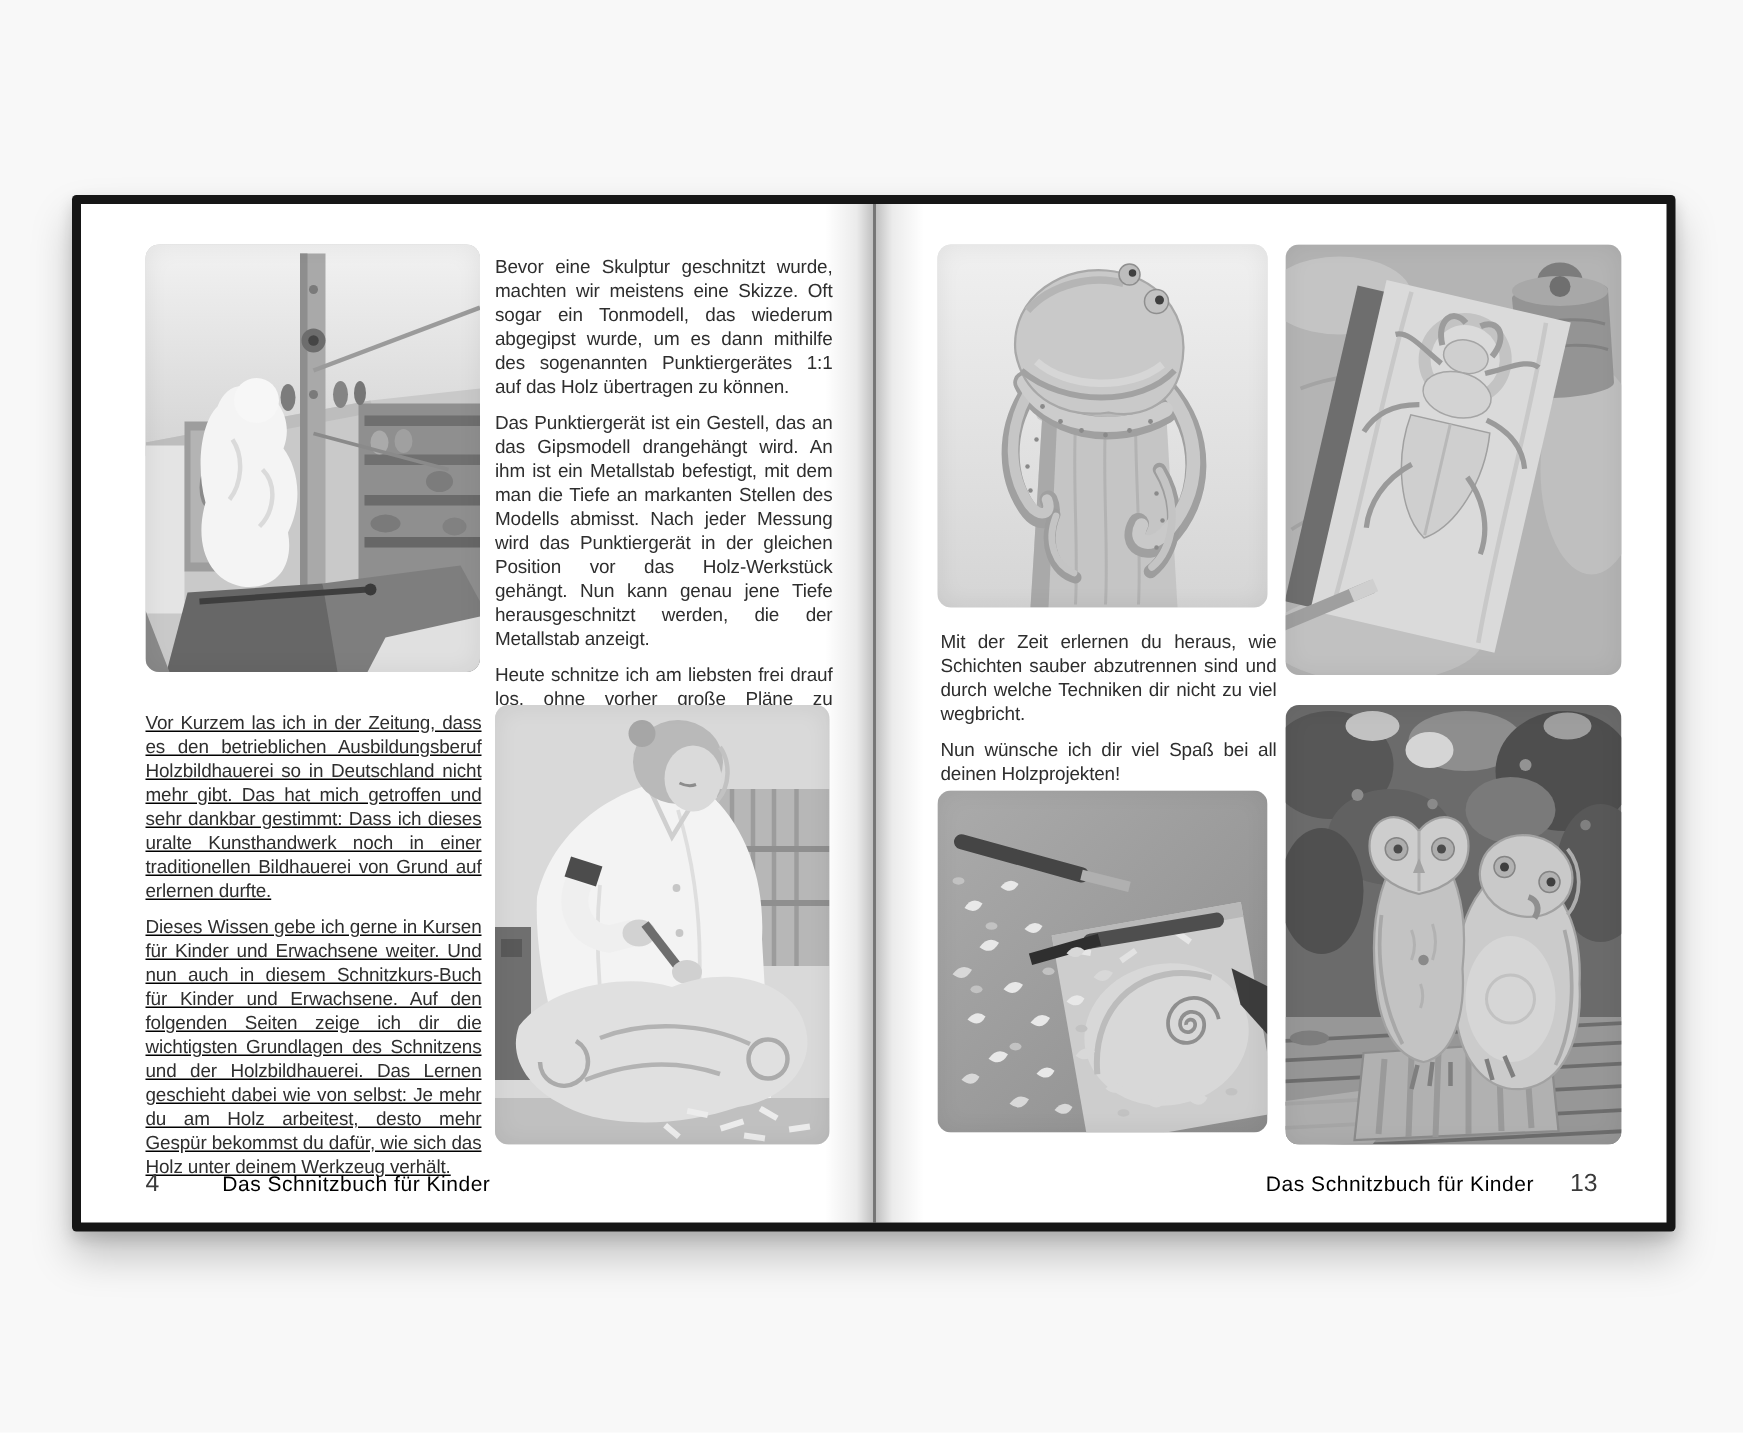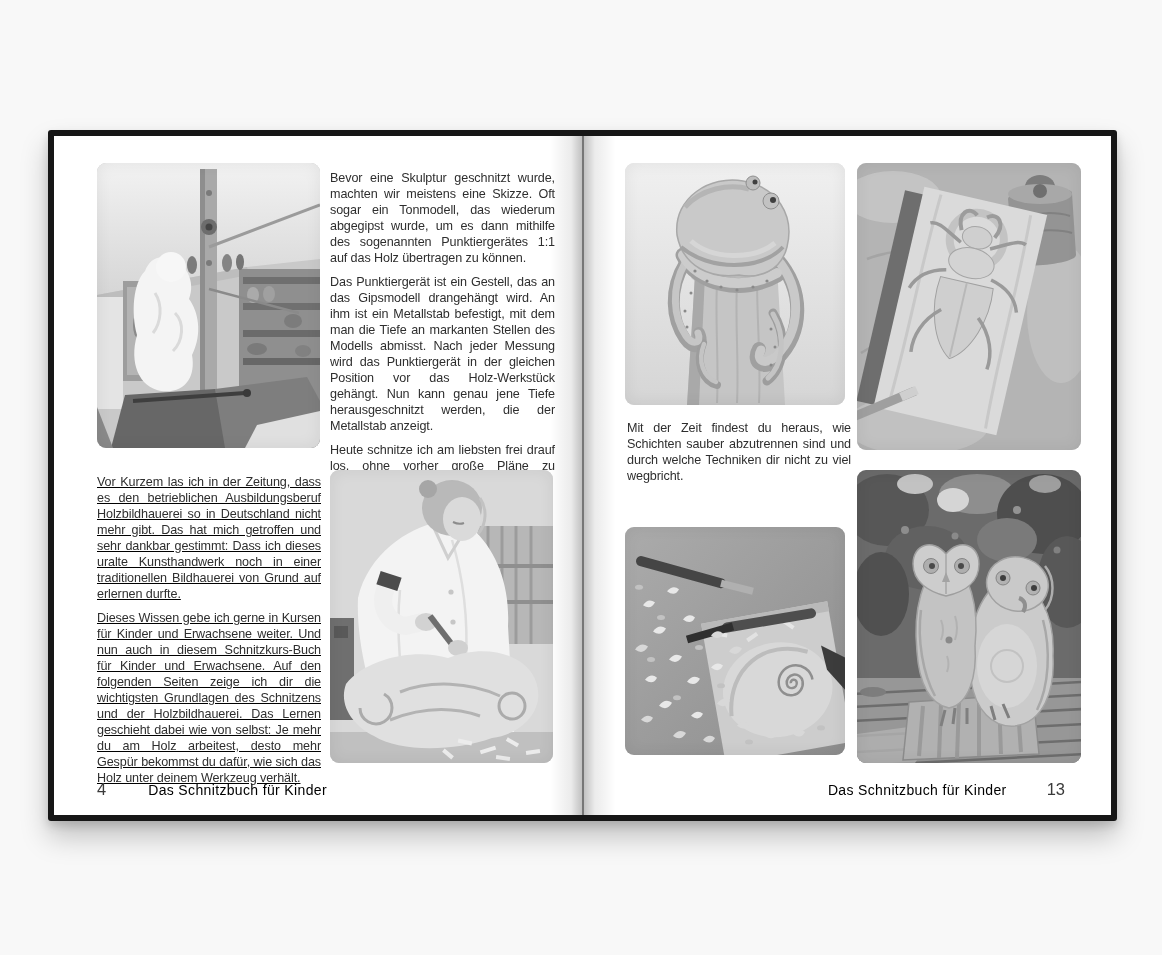--- a/index.html
+++ b/index.html
@@ -43,21 +43,21 @@
     hyphens:auto;-webkit-hyphens:auto;
   }
   .footer{
     position:absolute;bottom:16px;display:flex;align-items:baseline;
   }
   .footer .pagenum{font-size:16.5px;color:#3a3a3a;}
   .footer .booktitle{font-size:14px;color:#000000;letter-spacing:0.35px;}
   .footer-left{left:43px;}
   .footer-left .pagenum{margin-right:42px;}
   .footer-right{right:46px;}
-  .footer-right .pagenum{margin-left:40px;text-align:center;}
+  .footer-right .pagenum{margin-left:24px;text-align:center;}
   
   .ph-workshop{left:43px;top:27px;width:223px;height:285px;}
   .ph-carving{left:276px;top:334px;width:223px;height:293px;}
   .col-tr{left:276px;top:34px;width:225px;}
   .col-bl{left:43px;top:338px;width:224px;text-decoration:underline;}
   
   .ph-octopus{left:43px;top:27px;width:220px;height:242px;}
   .ph-beetle{left:275px;top:27px;width:224px;height:287px;}
   .ph-shavings{left:43px;top:391px;width:220px;height:228px;}
   .ph-owls{left:275px;top:334px;width:224px;height:293px;}
@@ -257,21 +257,22 @@
               <path d="M84,152 C68,166 62,184 64,200"></path>
                 <path d="M122,152 C138,166 144,184 142,200"></path>
             </g>
           </g>
           <line x1="-4" y1="254" x2="58" y2="228" stroke="#9f9f9f" stroke-width="9"></line>
           <line x1="44" y1="234" x2="60" y2="227" stroke="#cfcfcf" stroke-width="9"></line>
         </svg>
       </figure>
 
       <div class="textcol col-r">
-        <p>Mit der Zeit findest du heraus, wie Schichten sauber abzutrennen sind und durch welche Techniken dir nicht zu viel wegbricht.</p>
+        <p>Mit der Zeit erlernen du heraus, wie Schichten sauber abzutrennen sind und durch welche Techniken dir nicht zu viel wegbricht.</p>
+        <p>Nun wünsche ich dir viel Spaß bei all deinen Holzprojekten!</p>
       </div>
 
       <figure class="photo ph-shavings" style="margin:0" title="Holzspäne, Schnitzeisen und Brett mit geschnitzter Schneckenspirale">
         <svg viewBox="0 0 220 227" preserveAspectRatio="none">
           <defs>
             <linearGradient id="gtable" x1="0" y1="0" x2="1" y2="1">
               <stop offset="0" stop-color="#ababab"></stop>
                 <stop offset="1" stop-color="#8d8d8d"></stop>
             </linearGradient>
           </defs>

